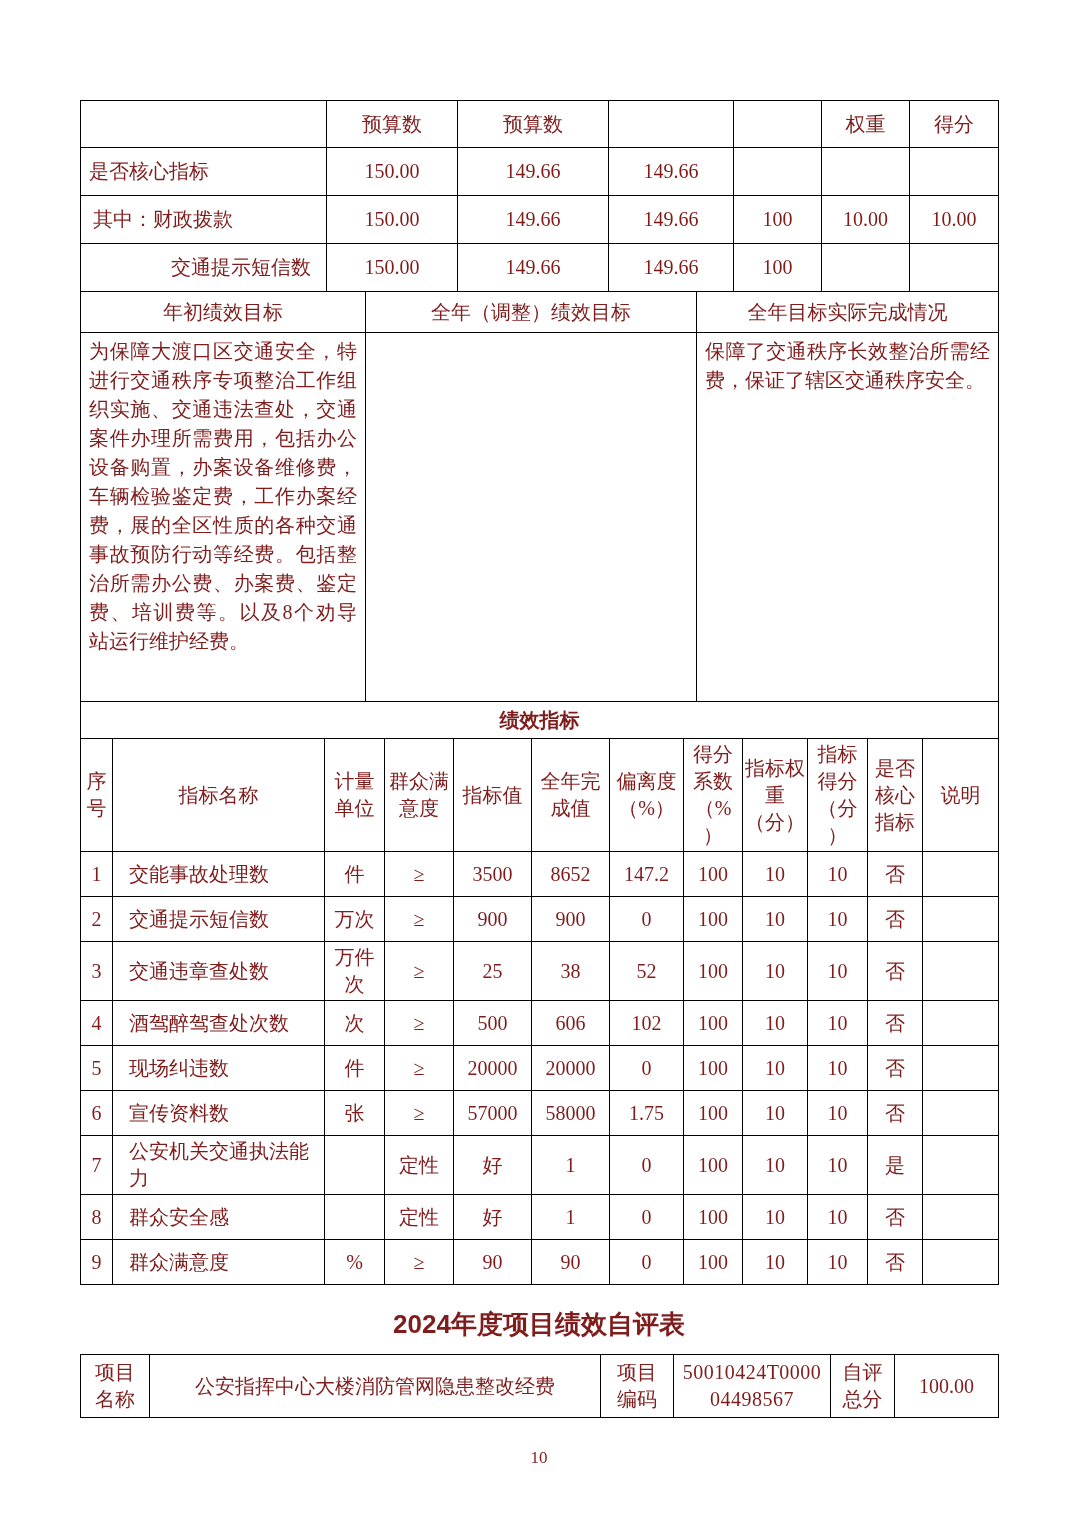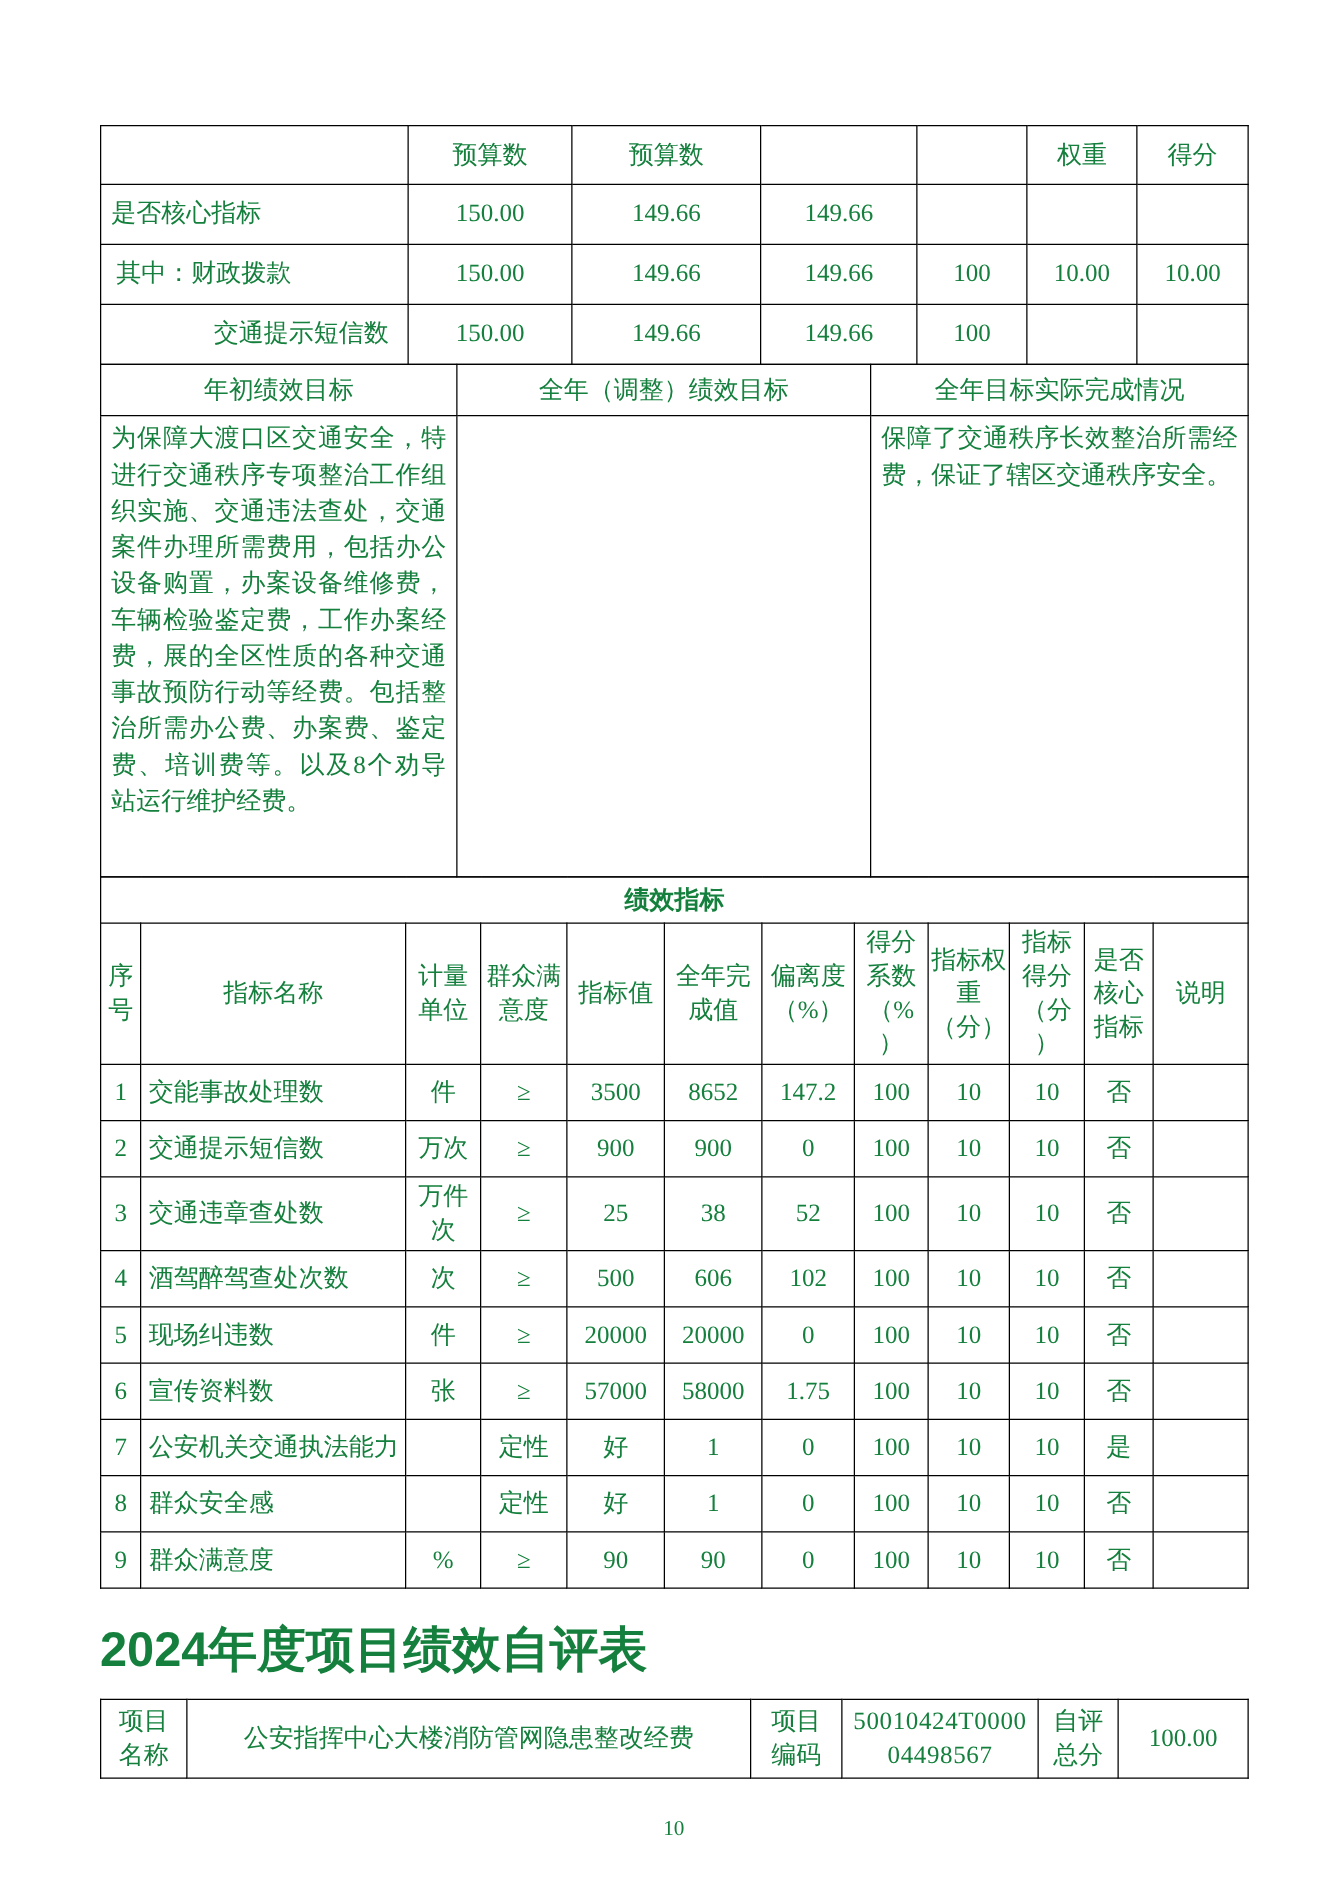--- a/index.html
+++ b/index.html
@@ -1,20 +1,20 @@
 <!DOCTYPE html>
 <html><head>
 <meta charset="utf-8">
 <style>
   html,body { margin:0; padding:0; background:#ffffff; }
   .doc {
     position:relative;
     width:1075px; height:1520px;
     background:#ffffff;
-    color:#15803d;
+    color:#7f1d1d;
     font-family:"Liberation Serif","DejaVu Serif",serif;
     overflow:hidden;
   }
   .content { position:absolute; left:80px; top:100px; width:918px; }
   table.t {
     border-collapse:collapse;
     table-layout:fixed;
     width:918px;
     margin-top:-1px;
   }
@@ -42,26 +42,27 @@
   .goal-body td {
     height:360px;
     vertical-align:top;
     text-align:justify;
     padding:4px 8px;
     line-height:29px;
   }
   
   .ihead td { height:88px; line-height:27px; padding:2px 2px; }
   .irow td { height:40px; }
-  .name { text-align:left; padding-left:6px; }
+  .name { text-align:left; padding-left:16px; }
   
   .main-title {
     font-family:"Liberation Sans","DejaVu Sans",sans-serif;
     font-weight:bold;
-    font-size:39px;
+    font-size:26px;
+    text-align:center;
     margin:22px 0 13px 0;
   }
   .bottom td { height:58px; }
   .bottom .wraplab { padding:2px 7px; }
   .code-cell { word-break:break-all; letter-spacing:0.5px; }
   .pageno { text-align:center; font-size:17px; margin-top:30px; }
 </style>
 </head>
 <body>
 

